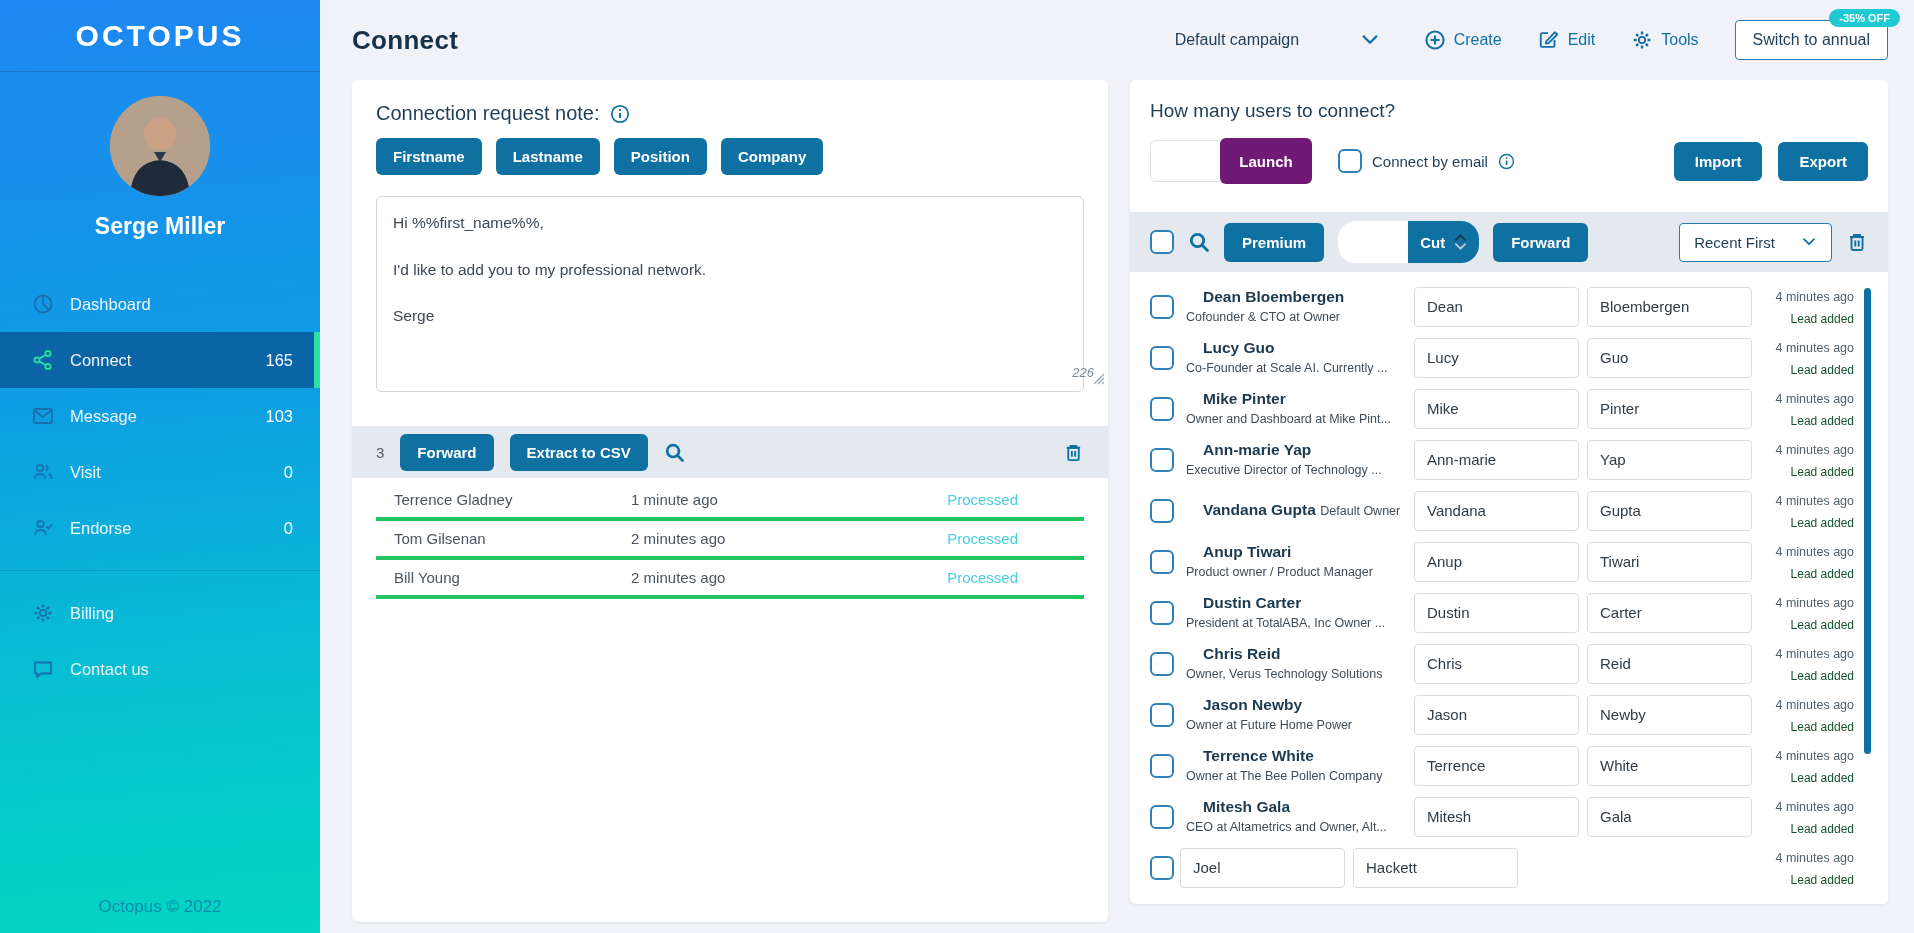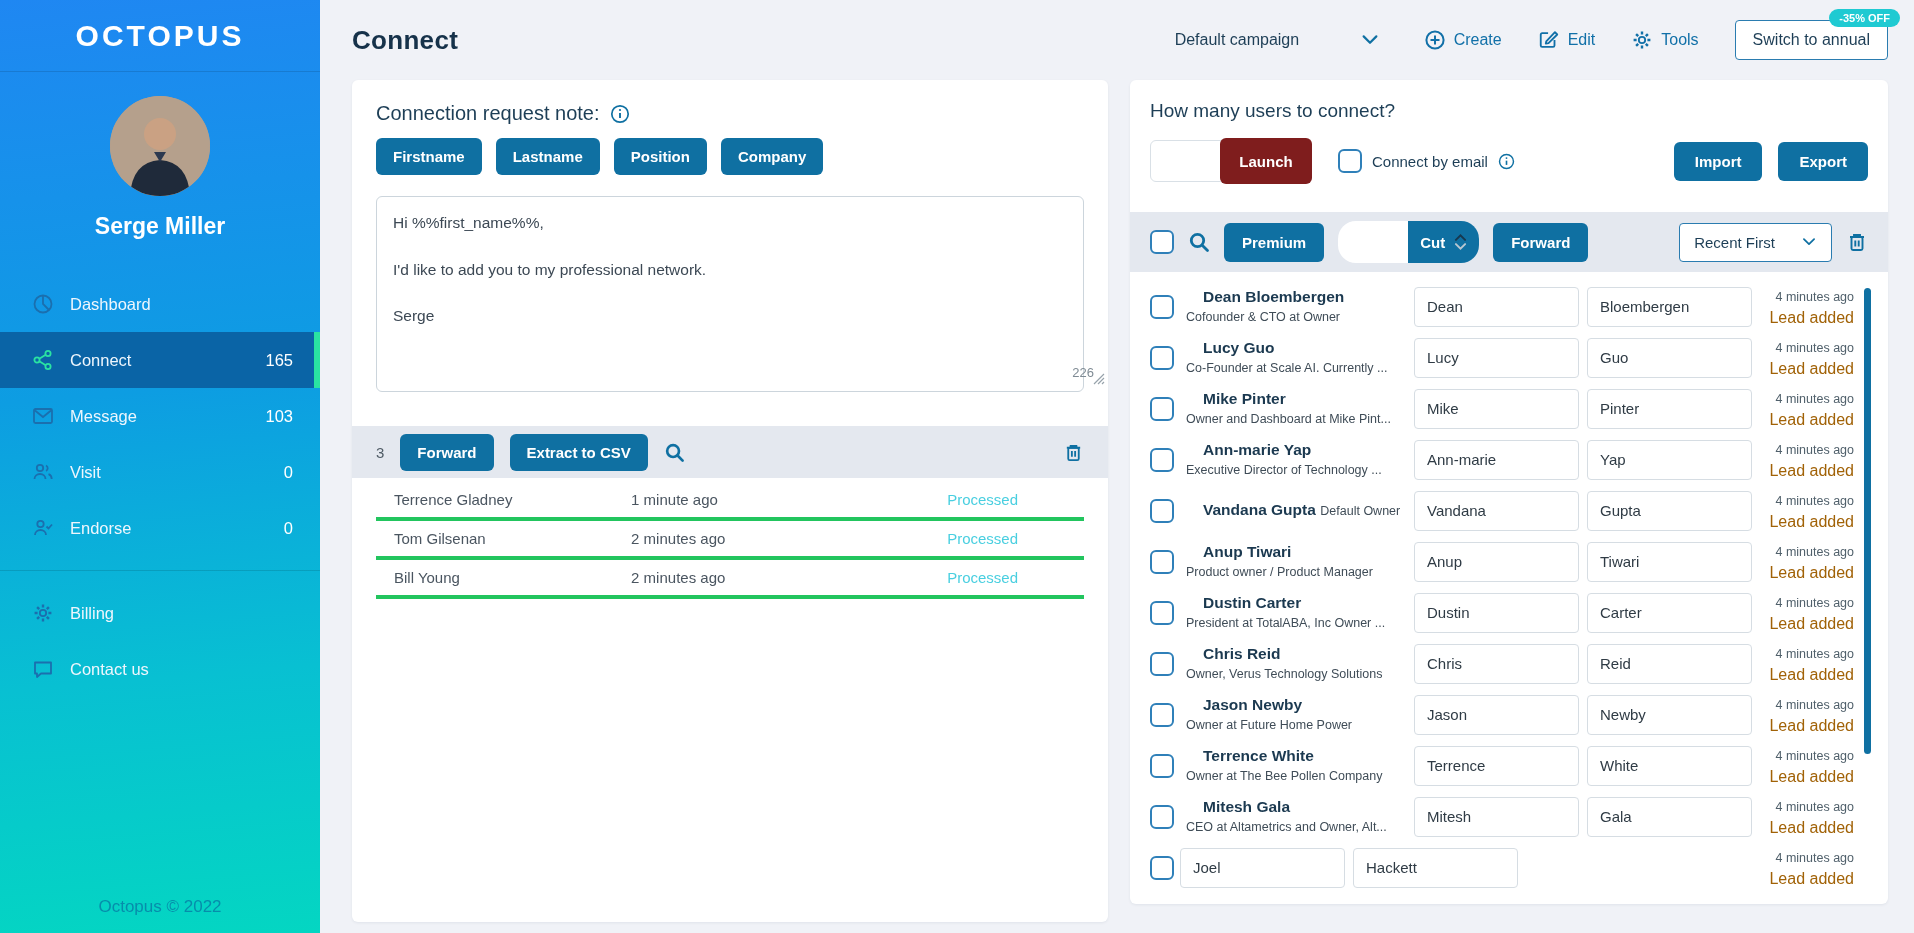--- a/index.html
+++ b/index.html
@@ -60,21 +60,21 @@
   .note-title { font-size:20px; color:#1d3e56; }
   .tag-row { margin-top:13px; display:flex; gap:14px; }
   .btn-primary { background:#0f70a2; color:#fff; border:none; border-radius:6px;
     font-size:15px; font-weight:700; padding:10px 17px; cursor:pointer;
     font-family:"Liberation Sans",sans-serif; }
   .textarea-wrap { position:relative; margin-top:21px; }
   .note-textarea { width:100%; height:196px; border:1px solid #ccd5dc; border-radius:6px;
     padding:14px 16px; font-size:15.5px; line-height:1.5; color:#3c4854; resize:none;
     font-family:"Liberation Sans",sans-serif; display:block; background:#fff; outline:none; }
   .char-count { position:absolute; right:14px; bottom:12px; font-size:13px; color:#7f8b94;
-    pointer-events:none; }
+    pointer-events:none;font-style:italic; }
   .resize-grip { position:absolute; right:3px; bottom:3px; pointer-events:none; color:#97a3ab; }
   .list-toolbar { margin-top:34px; background:#e4e8ef; height:52px; display:flex;
     align-items:center; gap:16px; padding:0 24px; }
   .lt-count { font-size:15px; color:#505c66; }
   .icon-btn { background:none; border:none; color:#0f70a2; cursor:pointer; display:flex;
     align-items:center; padding:0; }
   .push-right { margin-left:auto; }
   .processed-list { padding:4px 24px 0; }
   .processed-row { display:flex; align-items:center; height:39px; border-bottom:4px solid #22c55e;
     font-size:15px; color:#4a5560; padding:0 66px 0 18px; }
@@ -82,21 +82,21 @@
   .pr-time { flex:1; }
   .pr-status { margin-left:auto; color:#49cfe0; }
 
   
   .connect-card { width:758px; height:824px; padding-top:20px; }
   .pad2 { padding-left:20px; padding-right:20px; }
   .hm-title { font-size:19px; color:#1d3e56; }
   .hm-controls { margin-top:16px; display:flex; align-items:center; height:46px; }
   .count-input { width:74px; height:42px; border:1px solid #d9e0e6; border-radius:6px 0 0 6px;
     padding:0 10px; font-size:15px; outline:none; font-family:"Liberation Sans",sans-serif; }
-  .launch-btn { height:46px; width:92px; margin-left:-4px; background:#7f1d1d; color:#fff;
+  .launch-btn { height:46px; width:92px; margin-left:-4px; background:#701a75; color:#fff;
     border:none; border-radius:6px; font-size:15px; font-weight:700; cursor:pointer;
     font-family:"Liberation Sans",sans-serif; }
   .checkbox { width:24px; height:24px; border:2px solid #2f80b9; border-radius:6px;
     background:#fff; flex:0 0 24px; cursor:pointer; display:inline-block; }
   .email-group { margin-left:26px; display:flex; align-items:center; gap:10px; }
   .email-label { font-size:15px; color:#1d3e56; }
   .hm-buttons { margin-left:auto; display:flex; gap:16px; }
   .filter-toolbar { margin-top:28px; background:#e4e8ef; height:60px; display:flex;
     align-items:center; gap:14px; padding:0 20px; }
   .stepper { display:flex; height:42px; border-radius:18px; overflow:hidden; }
@@ -115,21 +115,21 @@
     overflow:hidden; text-overflow:ellipsis; cursor:pointer;margin-left:17px; }
   .u-title { font-size:12.5px; color:#3f4c57; line-height:1.3; white-space:nowrap;
     overflow:hidden; text-overflow:ellipsis; }
   .u-input { width:165px; height:40px; border:1px solid #d6dde3; border-radius:4px;
     padding:0 12px; font-size:15px; color:#2f3b45; outline:none;
     font-family:"Liberation Sans",sans-serif; }
   .u-input.first { margin-left:6px; }
   .u-input.last { margin-left:8px; }
   .u-meta { margin-left:auto; text-align:right; line-height:1.35; }
   .u-time { font-size:12.5px; color:#50606b; }
-  .u-note { font-size:16px; color:#a16207; }
+  .u-note { font-size:12px; color:#14532d; }
   .scroll-thumb { position:absolute; right:17px; top:16px; width:7px; height:466px;
     background:#0f70a2; border-radius:4px; cursor:grab; }
 </style>
 </head>
 <body>
 
 <svg width="0" height="0" style="position:absolute">
   <defs>
     <g id="i-pie">
         <circle cx="11" cy="11" r="8.5" fill="none" stroke="currentColor" stroke-width="1.8"></circle>

